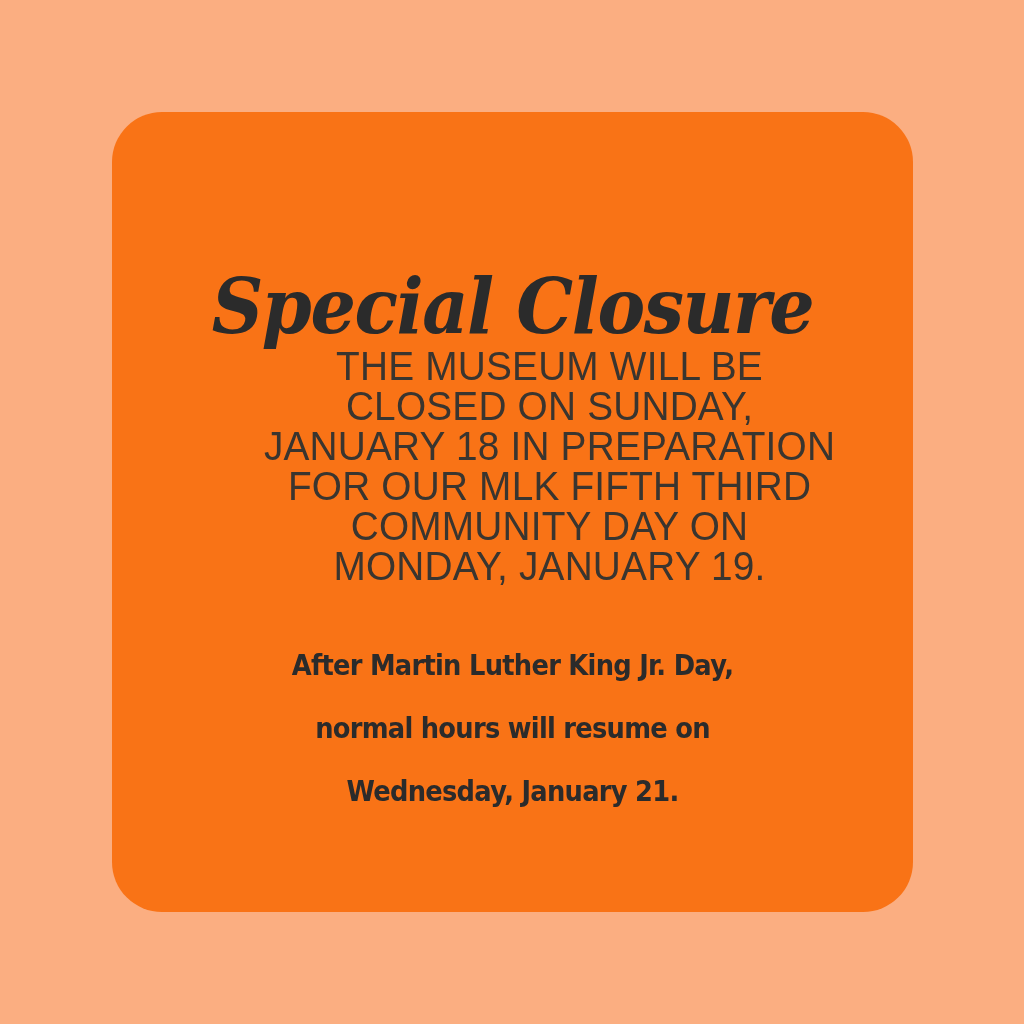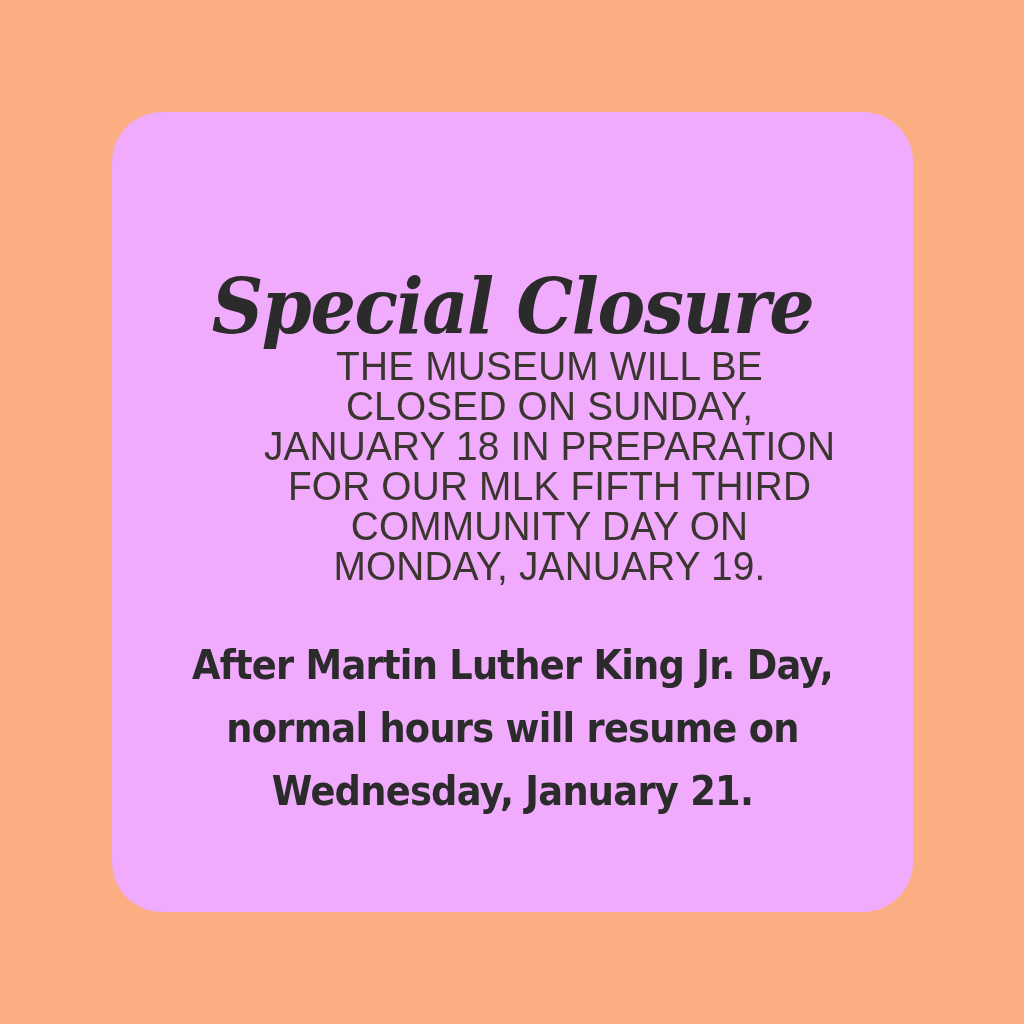--- a/index.html
+++ b/index.html
@@ -21,21 +21,21 @@
     background: #FBAE81;
     box-sizing: border-box;
   }
 
   #card {
     position: absolute;
     left: 112px;
     top: 112px;
     width: 801px;
     height: 800px;
-    background: #f0abfc;
+    background: #f97316;
     border-radius: 50px;
     box-sizing: border-box;
     overflow: hidden;
     padding-left: 16px;
   }
 
   
   #headline {
     position: absolute;
     left: 0;
@@ -79,21 +79,21 @@
   
   #closing-block {
     position: absolute;
     left: 0;
     top: 522px;            
     width: 801px;
     text-align: center;
     color: #2B2B2B;
     font-family: "DejaVu Sans", "Liberation Sans", sans-serif;
     font-weight: bold;
-    font-size: 40px;
+    font-size: 28px;
     line-height: 63px;
     letter-spacing: -0.8px;
   }
   #closing-block .closing-line {
     display: block;
     white-space: nowrap;
     transform: scaleX(0.92);
     transform-origin: 50% 50%;
   }
 </style>

